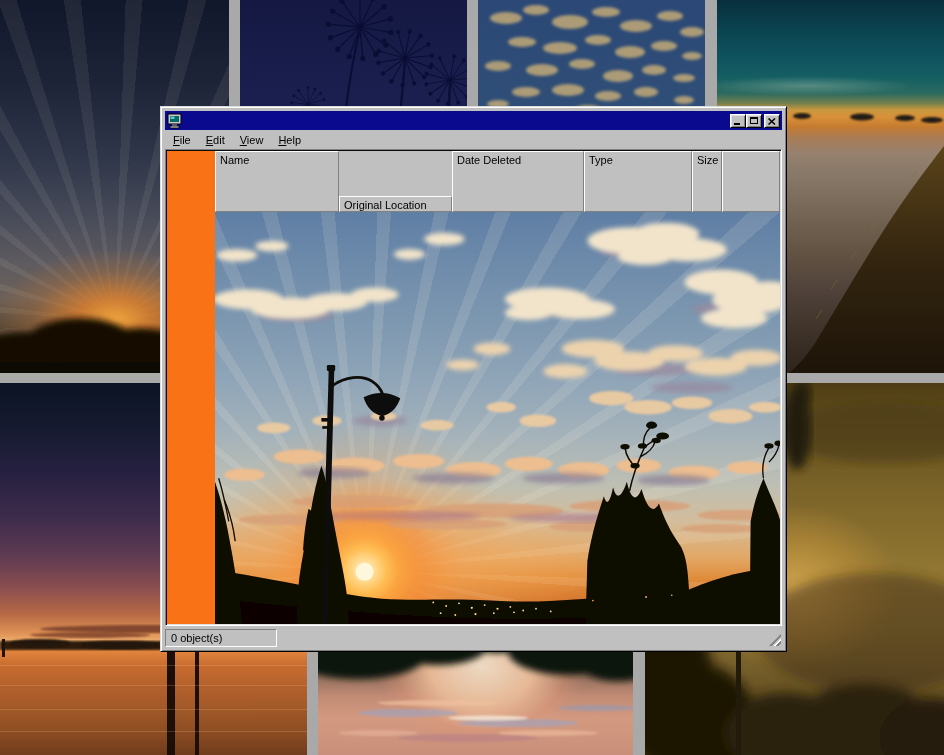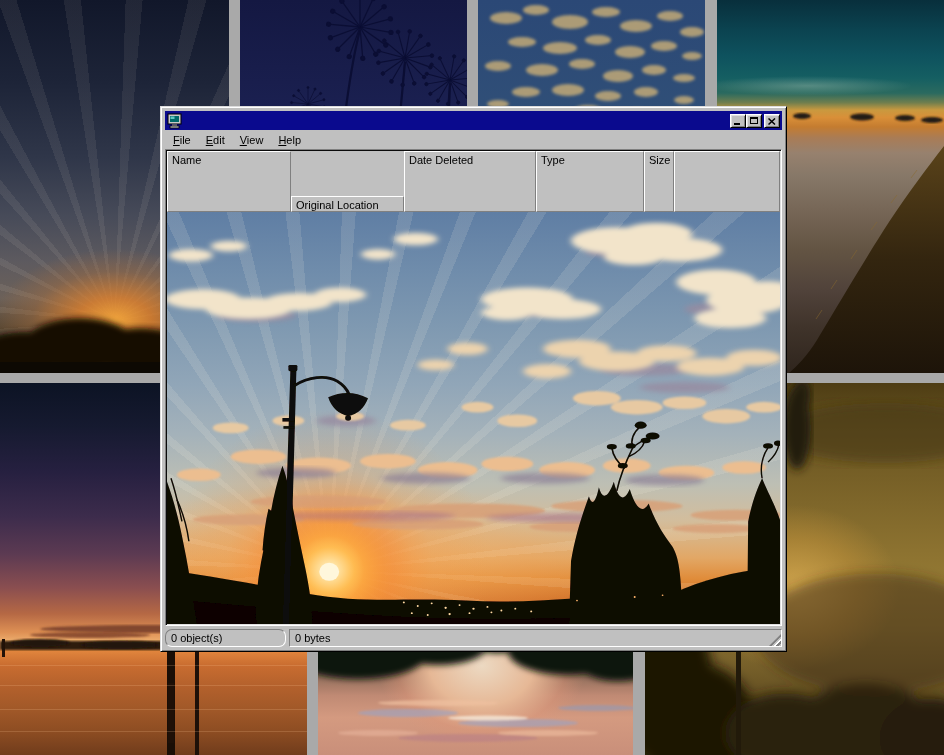--- a/index.html
+++ b/index.html
@@ -66,40 +66,40 @@
   .glyph-max{position:absolute;left:3px;top:2px;width:8px;height:7px;box-sizing:border-box;border:1px solid #000;border-top-width:2px;}
   .glyph-close{position:absolute;left:3px;top:3px;}
 
   .menubar{flex:0 0 18px;display:flex;align-items:flex-end;padding-left:1px;}
   .menu-item{font-size:11px;padding:2px 8px 2px 7px;color:#000;}
   .menu-item u{text-decoration:underline;}
 
   .listview{flex:1;margin-top:1px;position:relative;display:flex;flex-direction:column;
     border:1px solid;border-color:#808080 #fff #fff #808080;
     box-shadow:inset 1px 1px 0 #0a0a0a, inset -1px -1px 0 #dfdfdf;
-    overflow:hidden;background:#701a75;}
+    overflow:hidden;background:#f97316;padding-left:48px;}
   .header-row{flex:0 0 18px;display:flex;background:#c0c0c0;margin:1px 1px 0 1px;}
   .col{box-sizing:border-box;font-size:11px;padding:2px 4px 0 4px;background:#c0c0c0;
     border:1px solid;border-color:#fff #808080 #808080 #fff;white-space:nowrap;overflow:hidden;}
   .col.c0{width:124px;} .col.c1{width:113px;margin-top:45px;} .col.c2{width:132px;}
   .col.c3{width:108px;} .col.c4{width:30px;text-align:right;} .col.c5{flex:1;}
 
   .photo{flex:1;position:relative;margin:0 1px 1px 1px;
     background:
       radial-gradient(circle at 26.5% 87%, #fff6da 0%, #ffe9a0 1.5%, #ffc95e 3.5%, rgba(255,160,50,.9) 6%, rgba(248,140,52,.55) 11%, rgba(240,150,70,.22) 18%, rgba(240,150,70,0) 28%),
       radial-gradient(ellipse 60% 30% at 30% 88%, rgba(255,190,110,.5) 0%, rgba(250,170,90,.25) 50%, rgba(250,170,90,0) 75%),
       repeating-conic-gradient(from 200deg at 26.5% 87%, rgba(255,246,228,.12) 0deg 2.2deg, rgba(255,246,228,0) 2.2deg 9deg),
       linear-gradient(180deg,#5f7ea4 0%,#6f8cab 14%,#7f99b1 28%,#91a6b8 42%,#a4b2ba 54%,#bdbfb4 66%,#d3bd9c 75%,#e2a765 84%,#e08c3a 89%,#cf7028 94%,#a85a22 100%);
   }
   .photo svg{position:absolute;inset:0;width:100%;height:100%;display:block;}
 
   .statusbar{flex:0 0 18px;margin-top:3px;display:flex;gap:3px;position:relative;}
   .status-panel{box-sizing:border-box;font-size:11px;padding:2px 5px 0 5px;
     border:1px solid;border-color:#808080 #fff #fff #808080;overflow:hidden;white-space:nowrap;}
-  .status-panel.p1{width:121px;border-radius:7px;}
+  .status-panel.p1{width:112px;}
   .status-panel.p2{flex:1;}
   .grip{position:absolute;right:1px;bottom:1px;width:12px;height:12px;
     background:repeating-linear-gradient(135deg, transparent 0 2px, #fff 2px 3px, #808080 3px 5px);
     clip-path:polygon(100% 0,100% 100%,0 100%);}
 </style>
 </head>
 <body>
 
 <div class="tile" id="tile-a">
   <svg viewBox="0 0 229 373">
@@ -536,17 +536,16 @@
           <circle cx="470" cy="428" r="1"></circle>
             <circle cx="498" cy="426" r="0.9"></circle>
             <circle cx="412" cy="432" r="0.9"></circle>
         </g>
       </svg>
     </div>
   </div>
 
   <div class="statusbar">
     <div class="status-panel p1">0 object(s)</div>
-    <div class="status-panel p2">0 bytes</div>
     <div class="grip"></div>
   </div>
 
 </div>
 
 </body></html>

